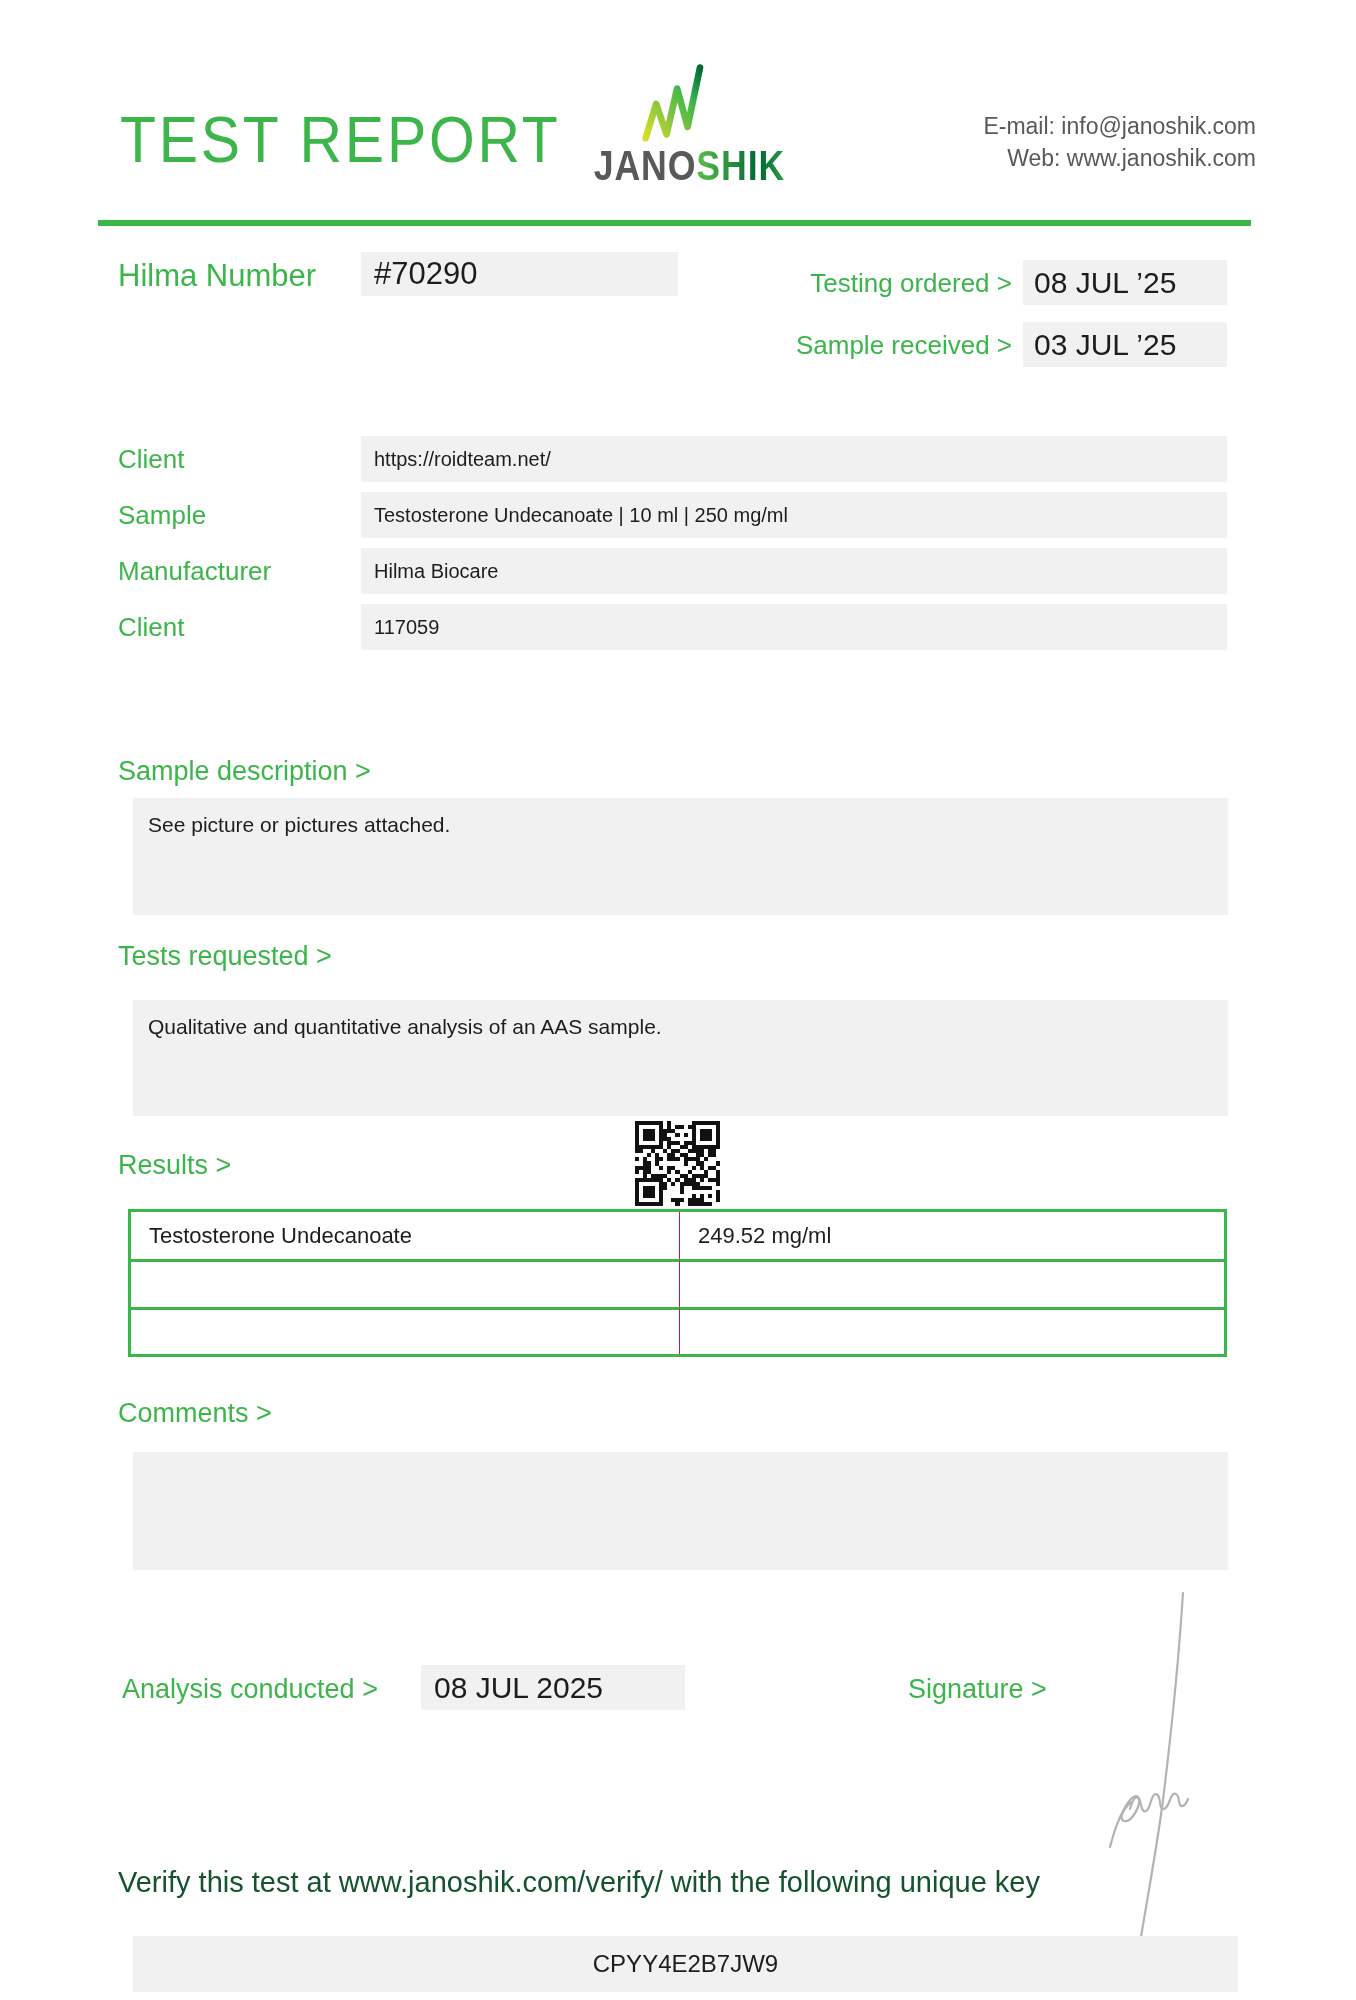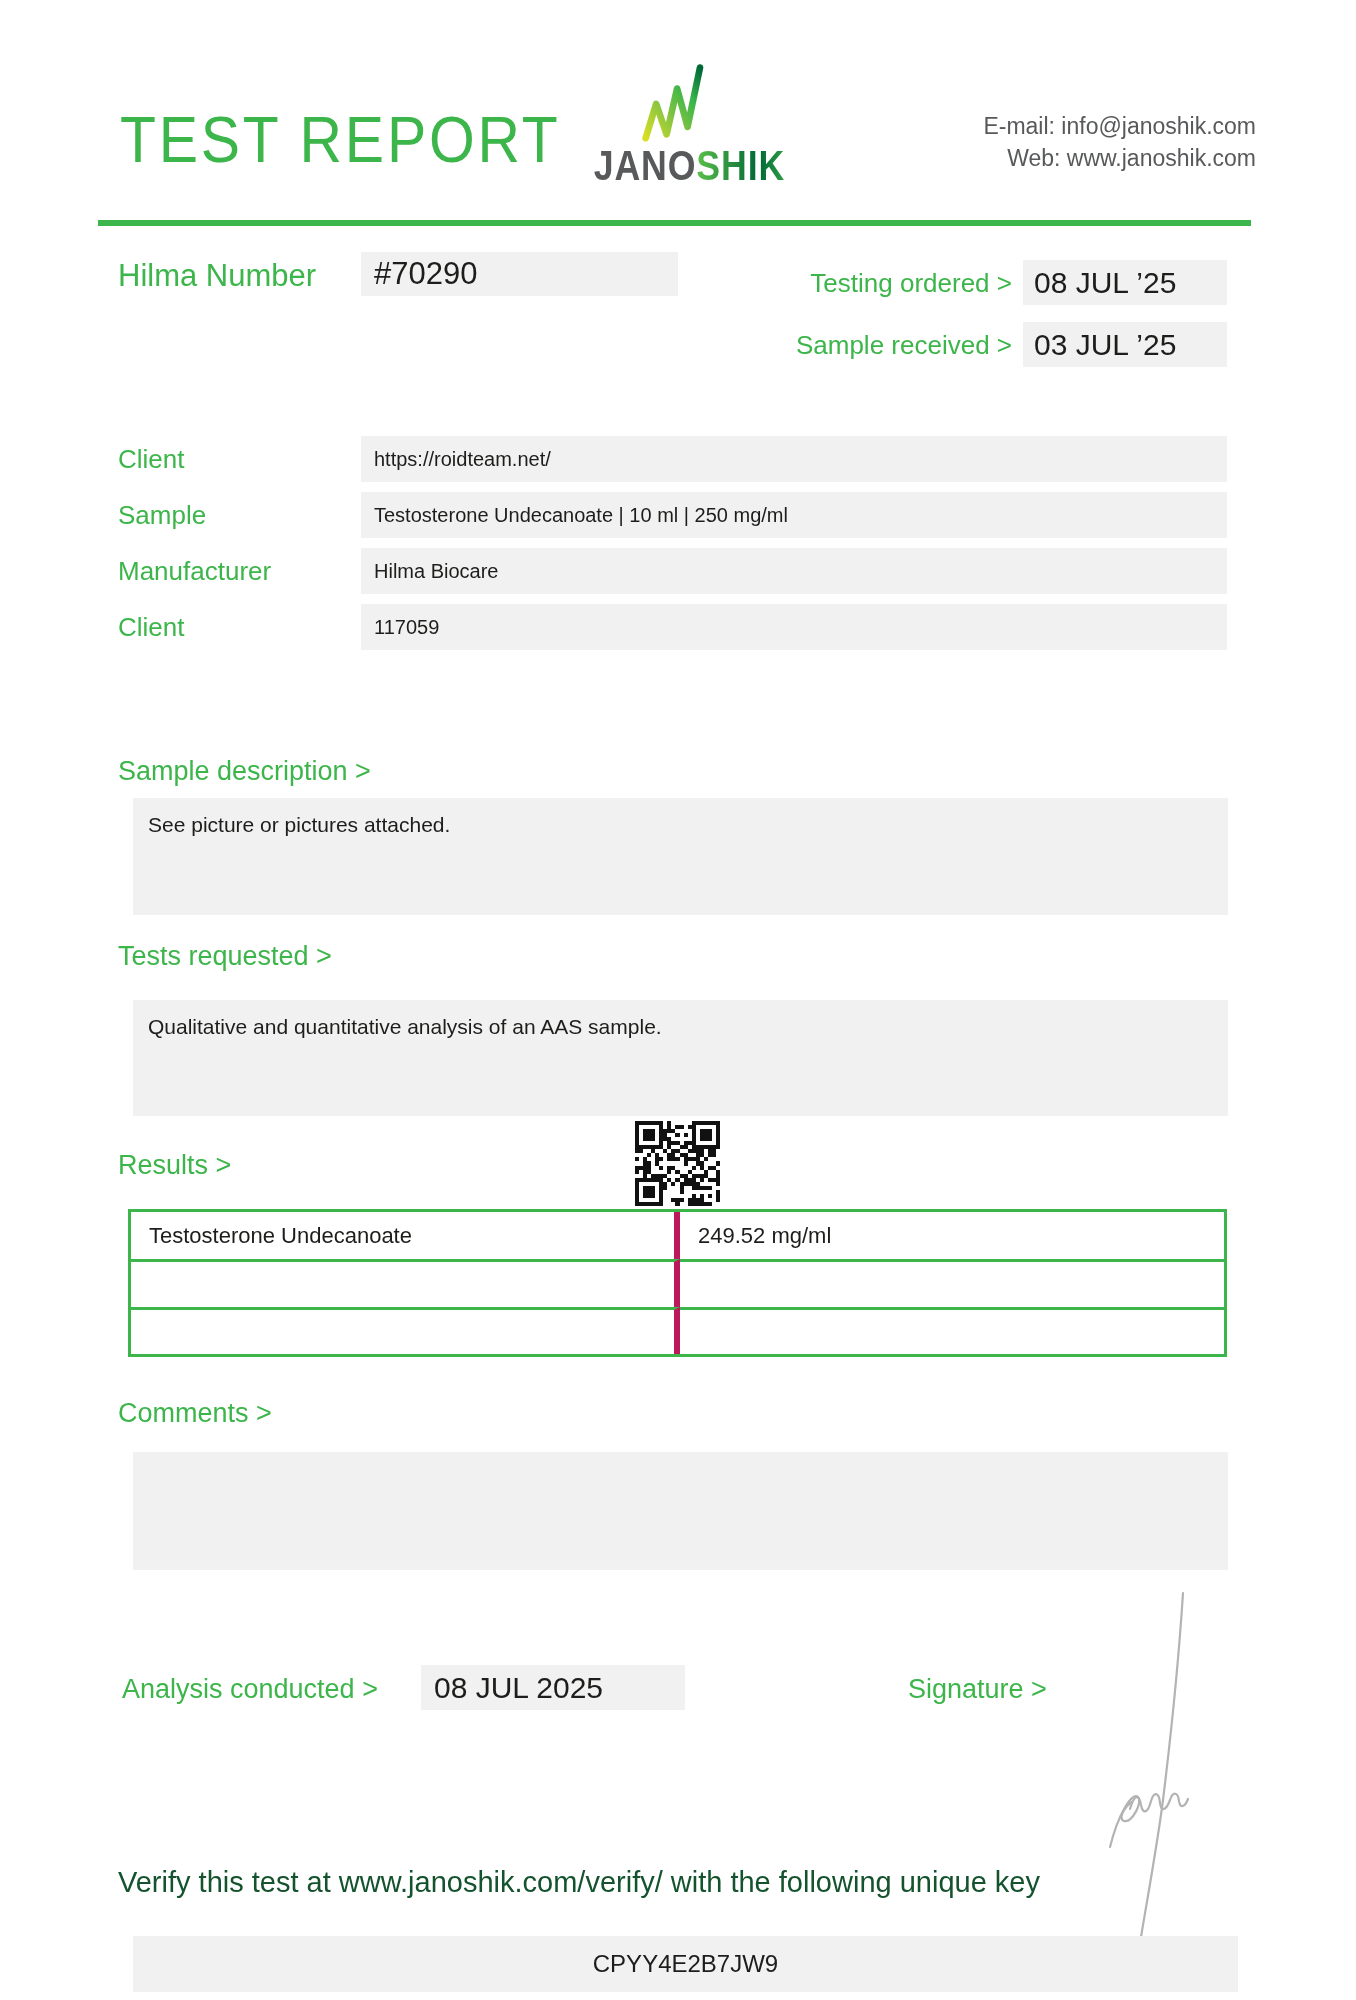--- a/index.html
+++ b/index.html
@@ -45,21 +45,21 @@
   .body-box{left:133px;width:1095px;box-sizing:border-box;padding:13px 15px;font-size:21px;line-height:28px;}
   .desc-box{top:786px;height:117px;margin-top:12px;}
   .tests-box{top:1000px;height:116px;}
   .comments-box{top:1452px;height:118px;}
   .qr{left:635px;top:1121px;width:85px;height:85px;}
   .rtable{
     left:128px;top:1209px;width:1099px;height:148px;box-sizing:border-box;
     border:3px solid #3cb54a;display:grid;grid-template-columns:549px 1fr;grid-template-rows:1fr 1fr 1fr;
   }
   .rcell{display:flex;align-items:center;padding-left:18px;font-size:22px;box-sizing:border-box;}
-  .rcell.c1{border-right:6px solid #be185d;}
+  .rcell.c1{border-right:1px solid #be185d;}
   .rcell.rb{border-top:3px solid #3cb54a;}
   .analysis-label{left:122px;top:1674px;font-size:27px;}
   .analysis-box{left:421px;top:1665px;width:264px;height:45px;font-size:30px;line-height:45px;padding-left:13px;box-sizing:border-box;}
   .sig-label{left:908px;top:1674px;font-size:27px;}
   .sig-svg{left:1080px;top:1585px;width:130px;height:365px;}
   .verify-text{left:118px;top:1866px;width:1140px;font-size:29px;color:#14532d;white-space:nowrap;}
   .key-box{left:133px;top:1936px;width:1105px;height:56px;font-size:24px;line-height:56px;text-align:center;}
 </style>
 </head>
 <body>

